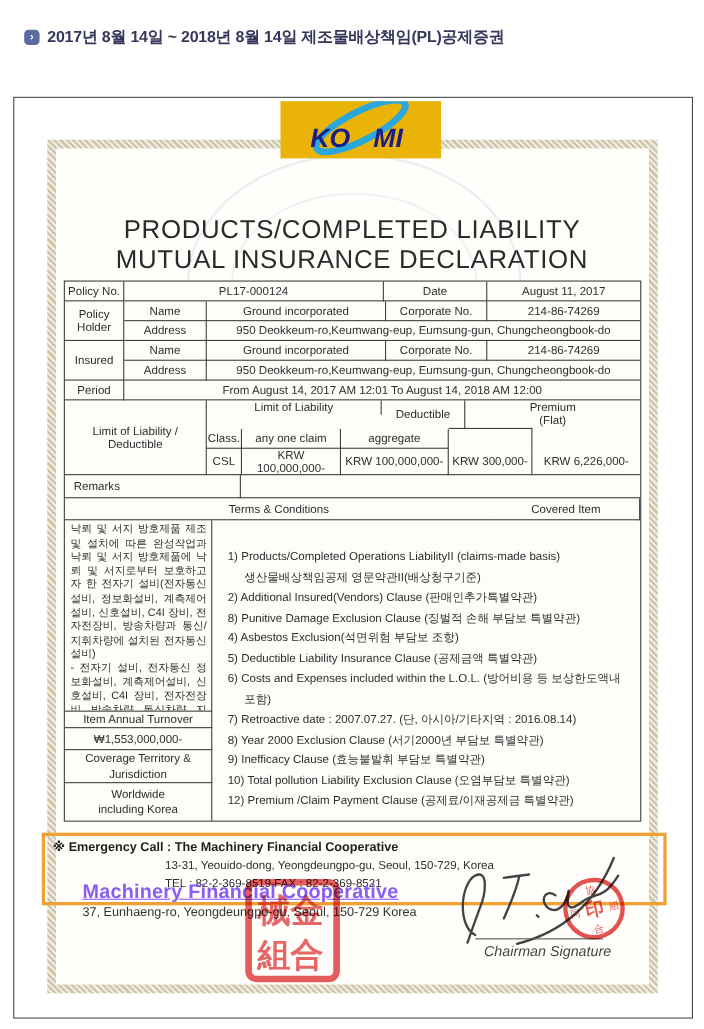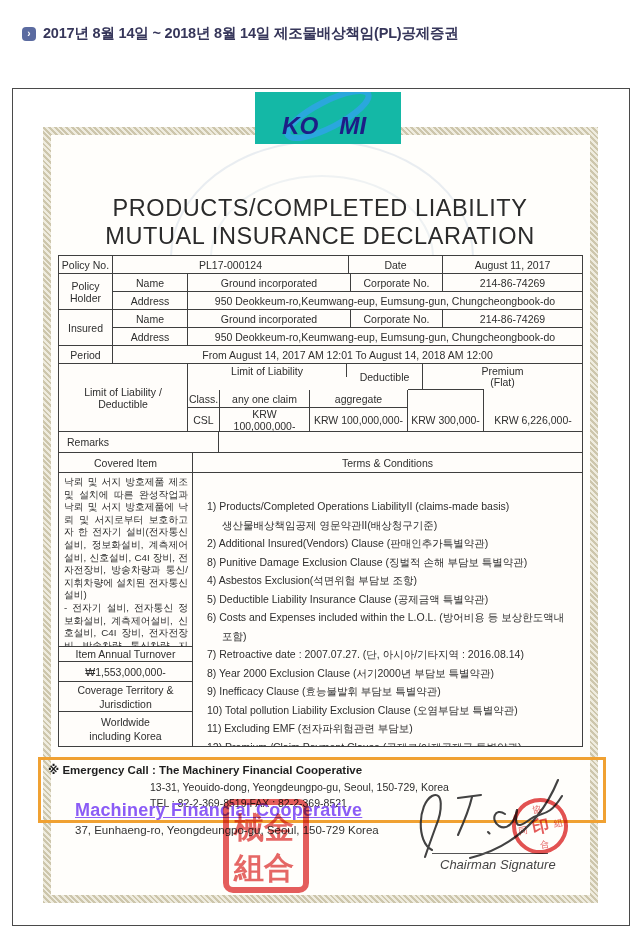--- a/index.html
+++ b/index.html
@@ -14,21 +14,21 @@
 
   
   .cert-outer{position:absolute;left:12px;top:88px;width:616px;height:836px;border:1.5px solid #4a4a4a;background:#fff;}
   .deco-frame{position:absolute;left:43px;top:127px;width:555px;height:776px;
       background:repeating-linear-gradient(45deg,#cdc6ac 0 2px,#efecdf 2px 4px);}
   .deco-inner{position:absolute;left:8px;top:8px;right:8px;bottom:8px;background:#fffefb;}
   .watermark{position:absolute;border-radius:50%;border:2px solid rgba(175,195,215,.28);}
   .wm1{left:170px;top:140px;width:300px;height:230px;}
   .wm2{left:210px;top:175px;width:220px;height:160px;border-color:rgba(175,195,215,.2);}
 
-  .logo{position:absolute;left:255px;top:92px;width:130px;height:52px;background:#14b8a6;padding:0 8px;}
+  .logo{position:absolute;left:255px;top:92px;width:130px;height:52px;background:#eab308;padding:0 8px;}
 
   .title{position:absolute;left:0;top:194px;width:640px;text-align:center;
          font-size:23.5px;color:#2b2b2b;letter-spacing:.6px;line-height:28px;font-weight:500;}
 
   
   .tbl{position:absolute;left:58px;top:255px;width:525px;border:1px solid #3f3f3f;background:#fffdfa;
        font-size:10.5px;color:#2e2e2e;box-sizing:border-box;}
   .tbl *{box-sizing:border-box;}
   .tr{display:flex;width:100%;}
   .td{border-right:1px solid #3f3f3f;border-bottom:1px solid #3f3f3f;display:flex;
@@ -175,22 +175,22 @@
         </div>
       </div>
     </div>
 
     <div class="tr" style="height:21px">
       <div class="td left" style="width:160px">Remarks</div>
       <div class="td grow last"></div>
     </div>
 
     <div class="tr" style="height:20px">
+      <div class="td grow last">Terms &amp; Conditions</div>
       <div class="td" style="width:134px">Covered Item</div>
-      <div class="td grow last">Terms &amp; Conditions</div>
     </div>
 
     <div class="tr" style="height:273px">
       <div class="stack" style="width:134px;flex:none">
         <div class="td cov-body pre" style="height:174px;width:100%">낙뢰 및 서지 방호제품 제조 및 설치에 따른 완성작업과 낙뢰 및 서지 방호제품에 낙뢰 및 서지로부터 보호하고자 한 전자기 설비(전자통신설비, 정보화설비, 계측제어설비, 신호설비, C4I 장비, 전자전장비, 방송차량과 통신/지휘차량에 설치된 전자통신설비)
 - 전자기 설비, 전자통신 정보화설비, 계측제어설비, 신호설비, C4I 장비, 전자전장비, 방송차량, 통신차량, 지휘차량 등의 낙뢰 및 서지로부터 피해를 예방할 목적으로 ㈜그라운드 제품인 ECA3G, 서지보호기(SPD), PGS 촉매제, PGS 접지봉, TNC 공통접지장치를 설치한 경우
 - (주)그라운드에서 제조한 정품임이 확인된 제품에 한함.</div>
         <div class="td" style="height:15px;width:100%">Item Annual Turnover</div>
         <div class="td" style="height:20px;width:100%">₩1,553,000,000-</div>
         <div class="td pre" style="height:30px;width:100%;line-height:14px">Coverage Territory &amp;
@@ -203,21 +203,20 @@
 생산물배상책임공제 영문약관II(배상청구기준)</div>
         <div class="term-line">2) Additional Insured(Vendors) Clause (판매인추가특별약관)</div>
         <div class="term-line">8) Punitive Damage Exclusion Clause (징벌적 손해 부담보 특별약관)</div>
         <div class="term-line">4) Asbestos Exclusion(석면위험 부담보 조항)</div>
         <div class="term-line">5) Deductible Liability Insurance Clause (공제금액 특별약관)</div>
         <div class="term-line">6) Costs and Expenses included within the L.O.L. (방어비용 등 보상한도액내 포함)</div>
         <div class="term-line">7) Retroactive date : 2007.07.27. (단, 아시아/기타지역 : 2016.08.14)</div>
         <div class="term-line">8) Year 2000 Exclusion Clause (서기2000년 부담보 특별약관)</div>
         <div class="term-line">9) Inefficacy Clause (효능불발휘 부담보 특별약관)</div>
         <div class="term-line">10) Total pollution Liability Exclusion Clause (오염부담보 특별약관)</div>
-        <div class="term-line">11) Excluding EMF (전자파위험관련 부담보)</div>
         <div class="term-line">12) Premium /Claim Payment Clause (공제료/이재공제금 특별약관)</div>
       </div>
     </div>
   </div>
 
   <div class="emg-box"></div>
   <div class="emg-title">
     <span>※</span>
     <span>Emergency Call : The Machinery Financial  Cooperative</span>
   </div>

